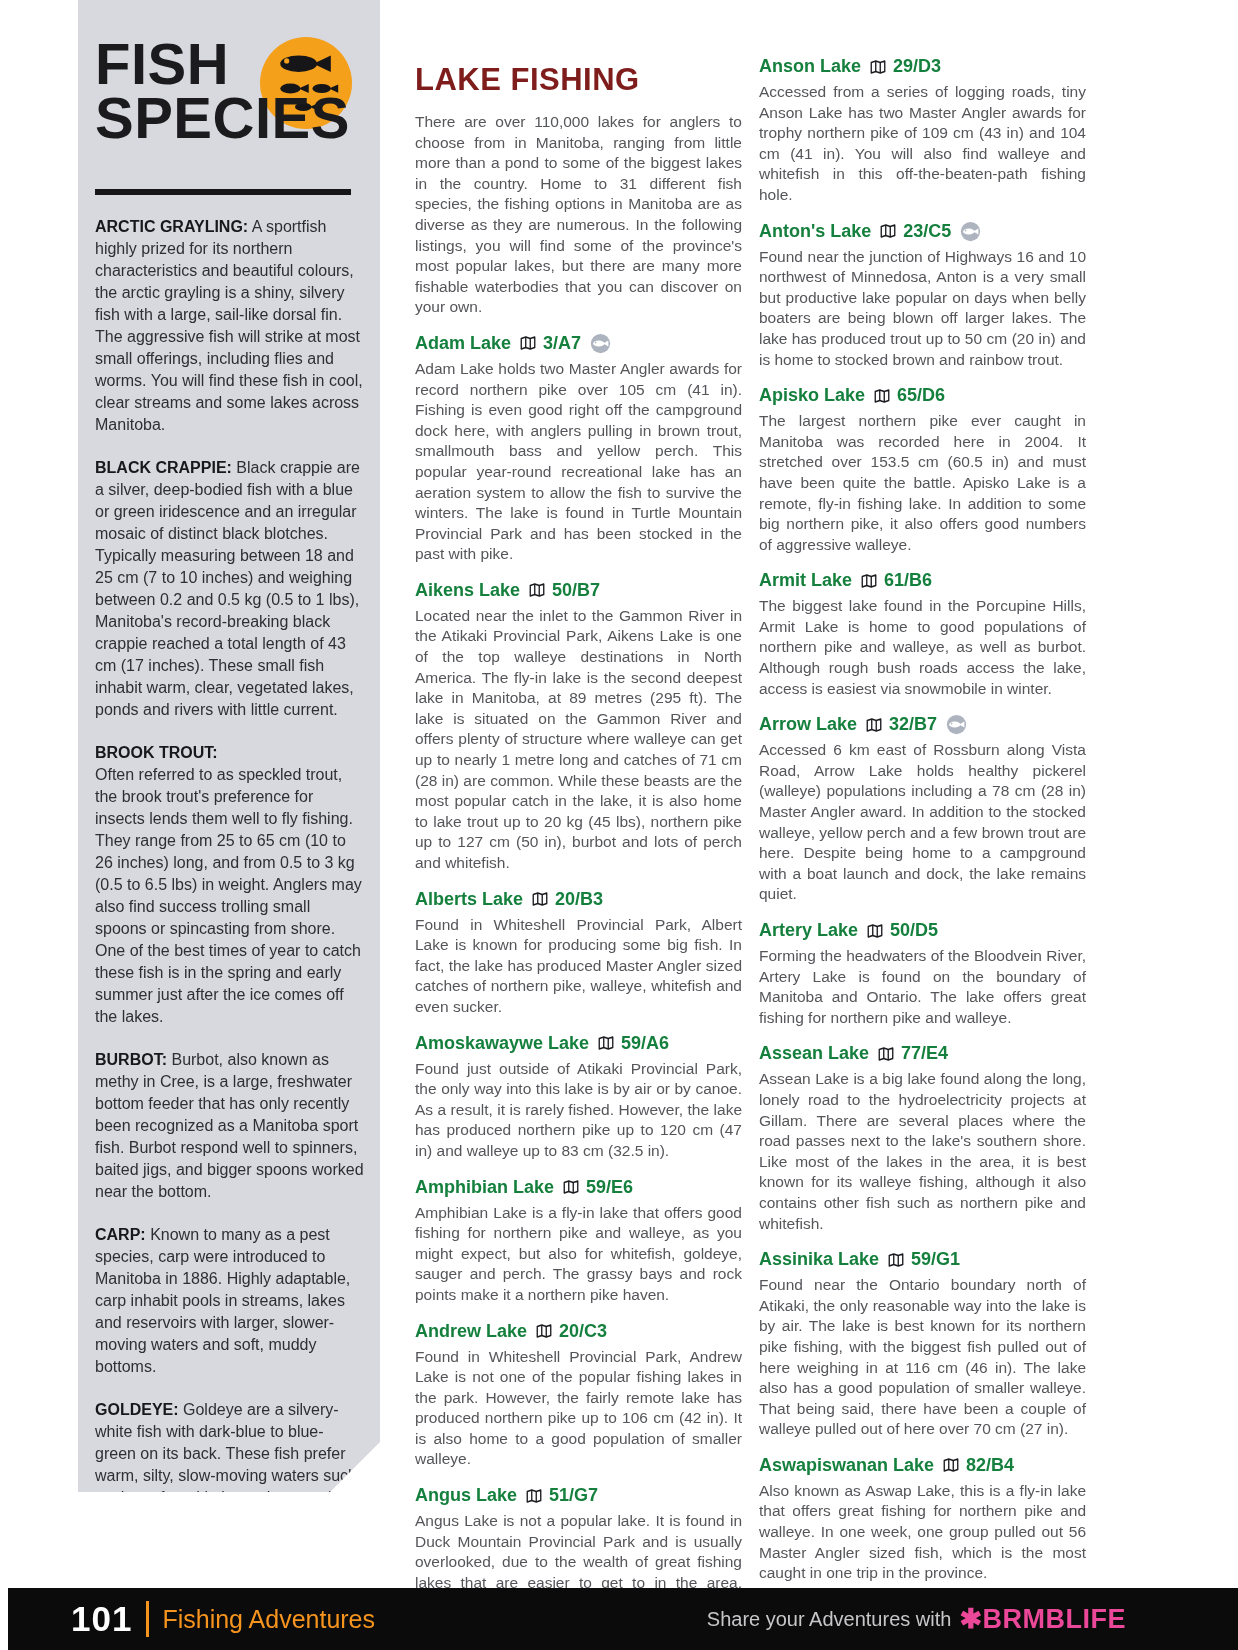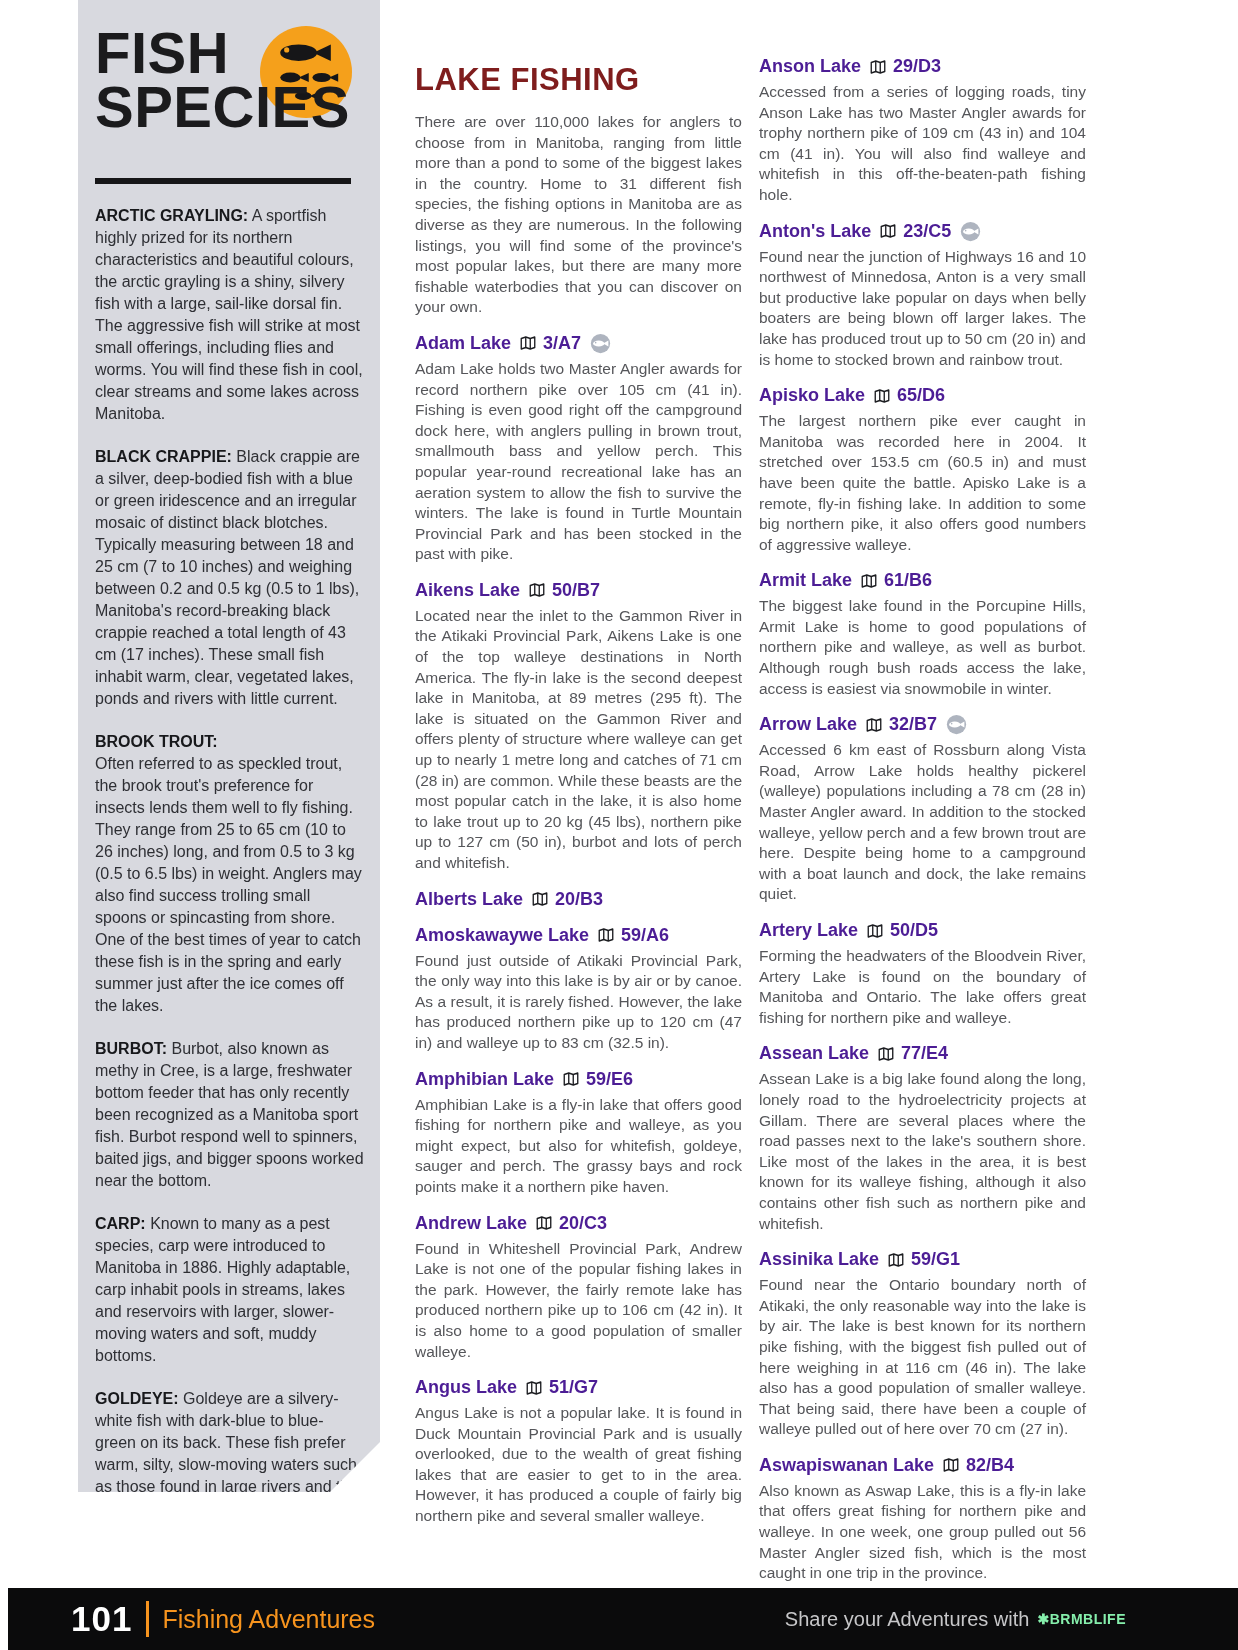--- a/index.html
+++ b/index.html
@@ -4,21 +4,21 @@
 <style>
   html,body{margin:0;padding:0;}
   body{
     width:1238px;height:1650px;position:relative;background:#ffffff;
     font-family:"Liberation Sans", sans-serif;overflow:hidden;
     -webkit-font-smoothing:antialiased;
   }
   
   .sidebar{
     position:absolute;left:78px;top:0;width:302px;height:1492px;
-    background:#d8d9df;box-sizing:border-box;padding:26px 16px 0 17px;
+    background:#d8d9df;box-sizing:border-box;padding:37px 16px 0 17px;
     clip-path:polygon(0 0,100% 0,100% calc(100% - 50px),calc(100% - 50px) 100%,0 100%);
   }
   .logo{position:relative;height:158px;}
   .logo-circle{position:absolute;right:12px;top:0;width:92px;height:92px;}
   .logo-text{
     position:relative;z-index:2;font-weight:bold;font-size:58px;line-height:0.93;
     color:#1b1b1d;letter-spacing:0.5px;
   }
   .logo-rule{position:absolute;left:0;bottom:0;width:256px;height:6px;background:#161618;}
   .species{
@@ -31,35 +31,35 @@
   .col-mid{left:415px;}
   .col-right{left:759px;}
   .page-title{
     margin:6px 0 14px 0;color:#7f1d1d;font-size:31px;font-weight:bold;letter-spacing:0.5px;
   }
   .intro,.lake-body{
     font-size:15.5px;line-height:20.6px;color:#55565a;text-align:justify;margin:0 0 13px 0;
   }
   .lake-head{
     display:flex;align-items:center;gap:6px;margin:15px 0 5px 0;
-    font-size:18px;font-weight:bold;color:#4c1d95;white-space:nowrap;
+    font-size:18px;font-weight:bold;color:#15803d;white-space:nowrap;
   }
   .col-right .lake-head:first-child,.col-mid .lake-head:first-child{margin-top:0;}
   .map-icon{width:18px;height:18px;flex:0 0 auto;margin-left:2px;}
   .fish-badge{width:21px;height:21px;flex:0 0 auto;margin-left:3px;}
   
   .footer{
     position:absolute;left:8px;top:1588px;width:1238px;height:62px;background:#0b0b0c;
     display:flex;align-items:center;
   }
   .page-num{margin-left:63px;color:#ffffff;font-size:35px;font-weight:bold;letter-spacing:1px;}
   .footer-divider{width:3px;height:36px;background:#f7941e;margin:0 13px 0 14px;}
   .footer-section{color:#f7941e;font-size:25px;}
   .footer-share{margin-left:auto;margin-right:120px;color:#c7c7c9;font-size:20px;display:flex;align-items:center;gap:8px;}
-  .brand{color:#86efac;font-weight:bold;font-size:14px;letter-spacing:0.5px;}
+  .brand{color:#ec4899;font-weight:bold;font-size:27px;letter-spacing:0.5px;}
 </style>
 </head>
 <body>
 
 <aside class="sidebar">
   <div class="logo">
     <svg class="logo-circle" viewBox="0 0 100 100">
       <circle cx="50" cy="50" r="50" fill="#f5a01b"></circle>
       <g fill="#161618">
         <ellipse cx="42" cy="29" rx="20" ry="9"></ellipse>
@@ -121,20 +121,21 @@
   <p class="lake-body">Located near the inlet to the Gammon River in the Atikaki Provincial Park, Aikens Lake is one of the top walleye destinations in North America. The fly-in lake is the second deepest lake in Manitoba, at 89 metres (295 ft). The lake is situated on the Gammon River and offers plenty of structure where walleye can get up to nearly 1 metre long and catches of 71 cm (28 in) are common. While these beasts are the most popular catch in the lake, it is also home to lake trout up to 20 kg (45 lbs), northern pike up to 127 cm (50 in), burbot and lots of perch and whitefish.</p>
 
   <h3 class="lake-head">
     <span>Alberts Lake</span>
     <svg class="map-icon" viewBox="0 0 24 24" fill="none" stroke="#1c1d21" stroke-width="1.8" stroke-linejoin="round">
         <path d="M3 6l6-2 6 2 6-2v14l-6 2-6-2-6 2z"></path>
         <path d="M9 4v14M15 6v14"></path>
       </svg>
     <span>20/B3</span>
   </h3>
+  <p class="lake-body">Found in Whiteshell Provincial Park, Albert Lake is known for producing some big fish. In fact, the lake has produced Master Angler sized catches of northern pike, walleye, whitefish and even sucker.</p>
 
   <h3 class="lake-head">
     <span>Amoskawaywe Lake</span>
     <svg class="map-icon" viewBox="0 0 24 24" fill="none" stroke="#1c1d21" stroke-width="1.8" stroke-linejoin="round">
         <path d="M3 6l6-2 6 2 6-2v14l-6 2-6-2-6 2z"></path>
         <path d="M9 4v14M15 6v14"></path>
       </svg>
     <span>59/A6</span>
   </h3>
   <p class="lake-body">Found just outside of Atikaki Provincial Park, the only way into this lake is by air or by canoe. As a result, it is rarely fished. However, the lake has produced northern pike up to 120 cm (47 in) and walleye up to 83 cm (32.5 in).</p>

